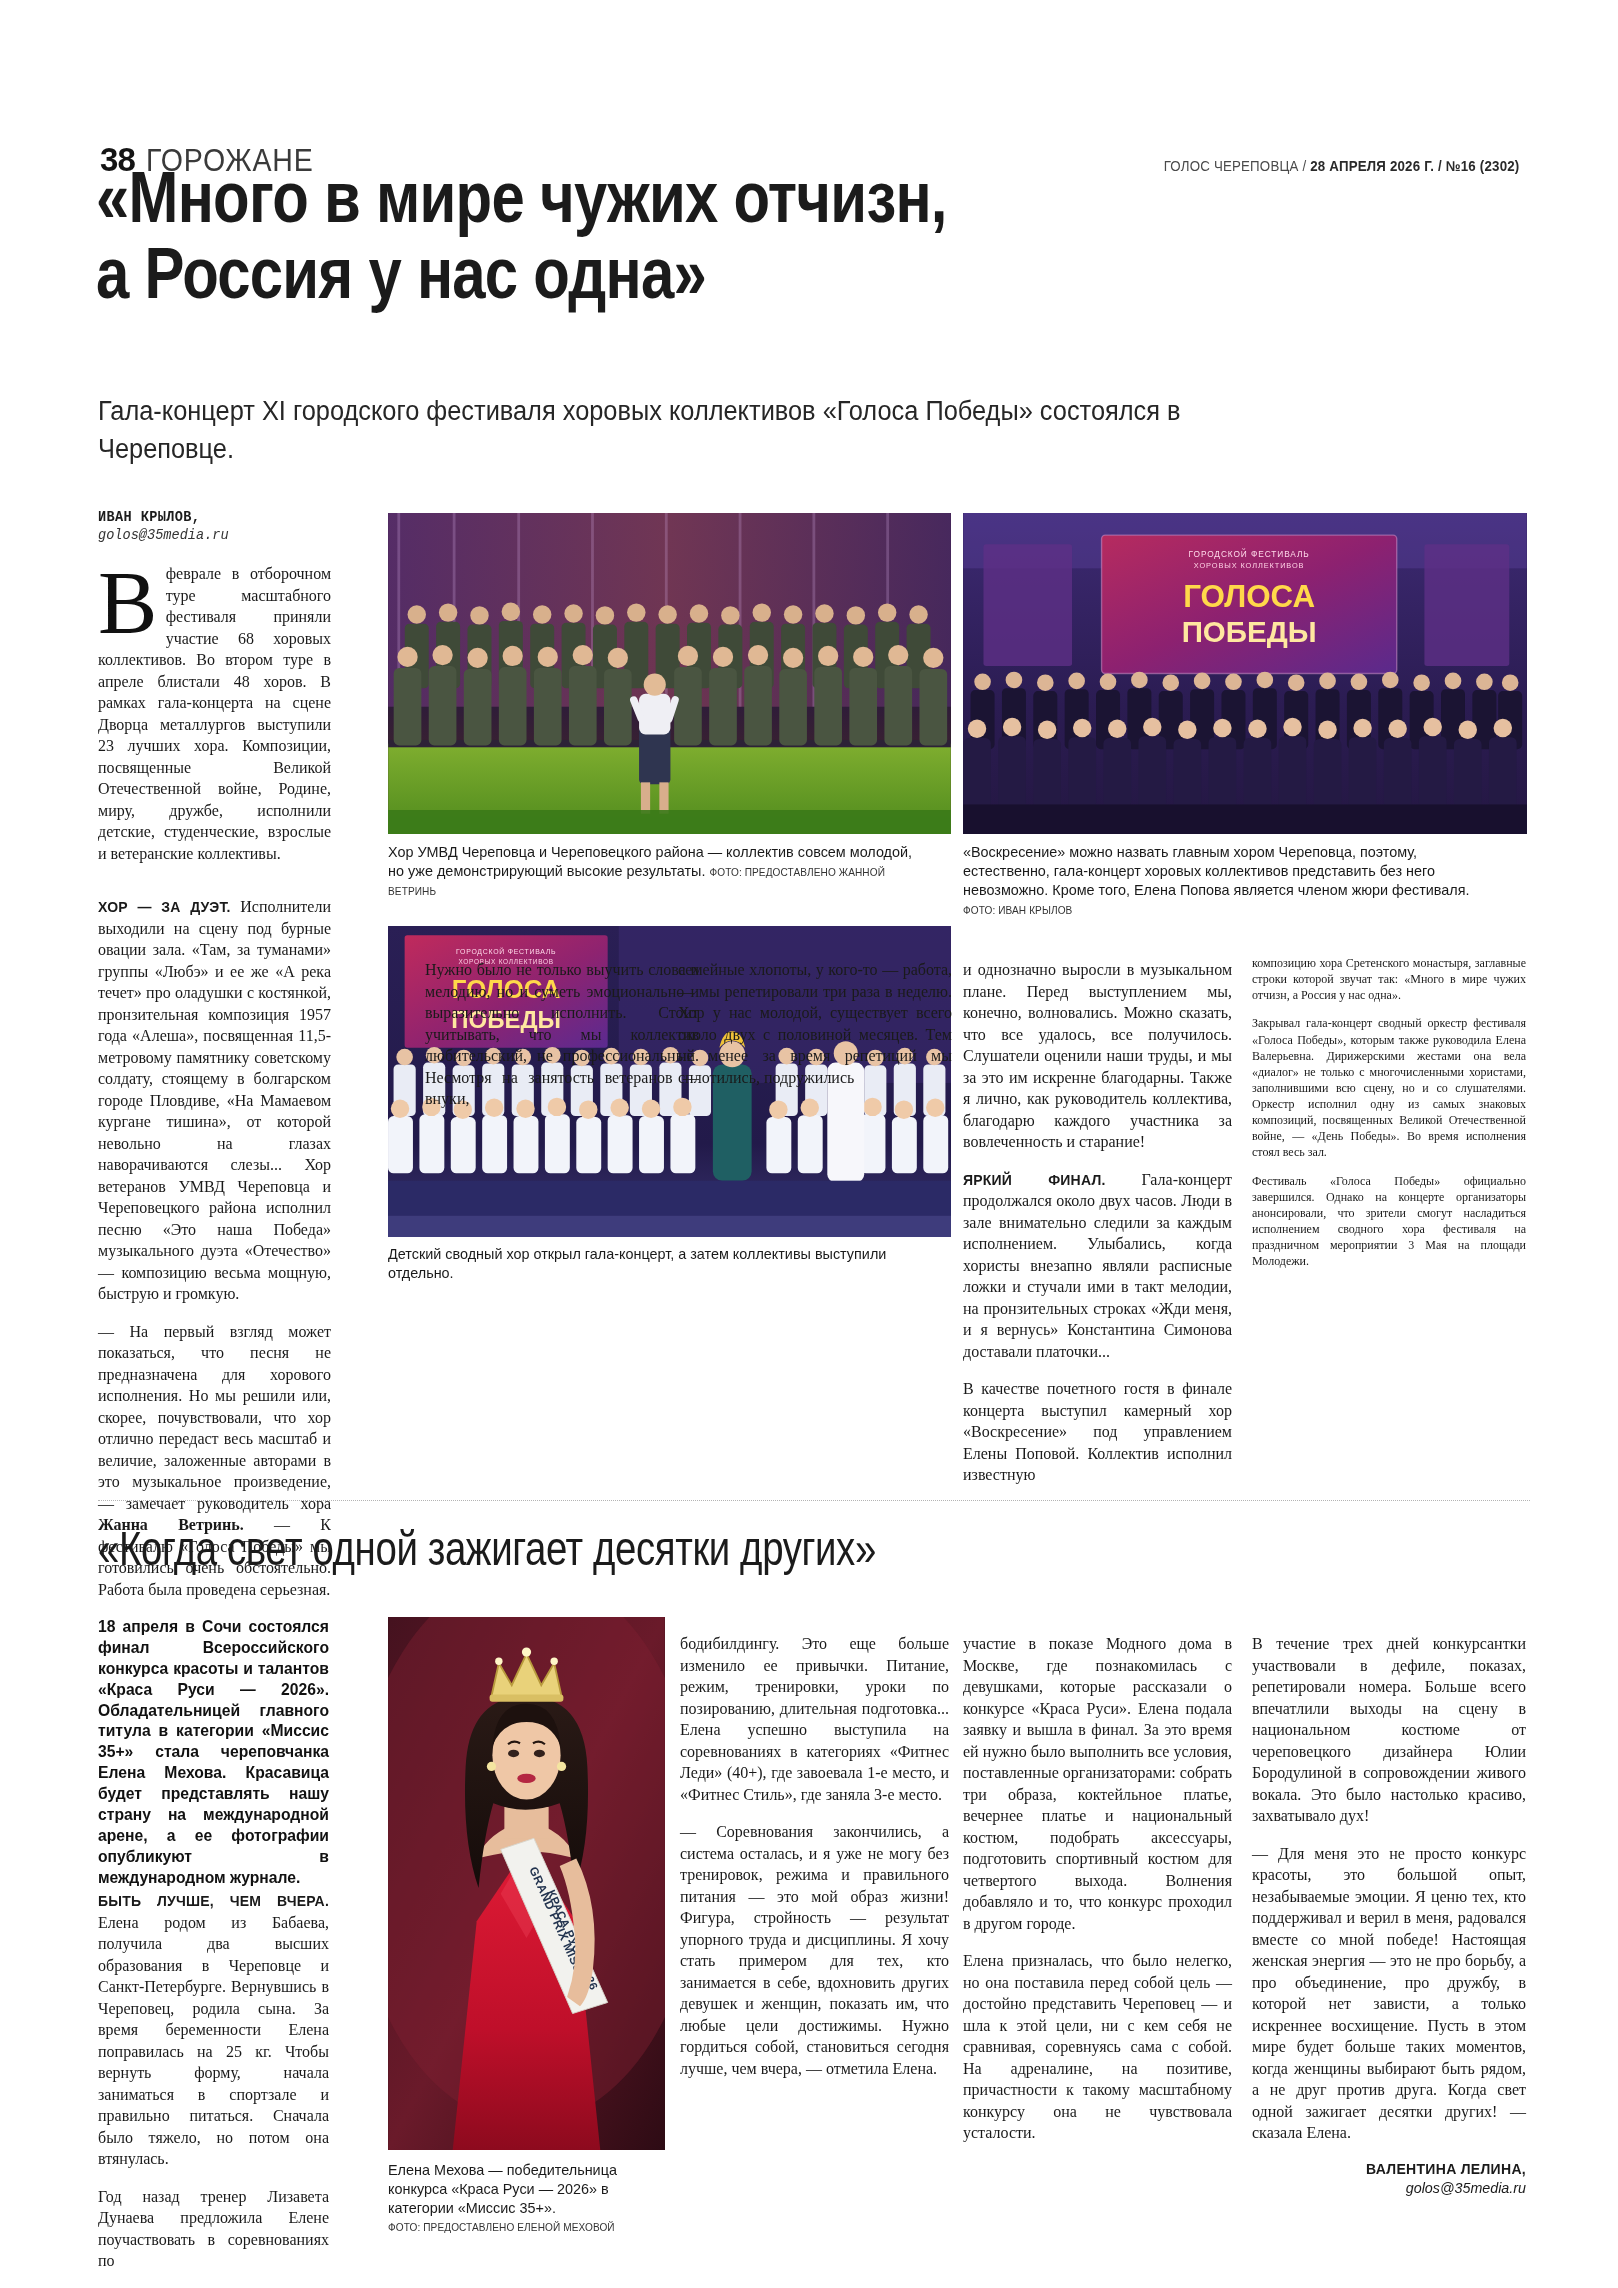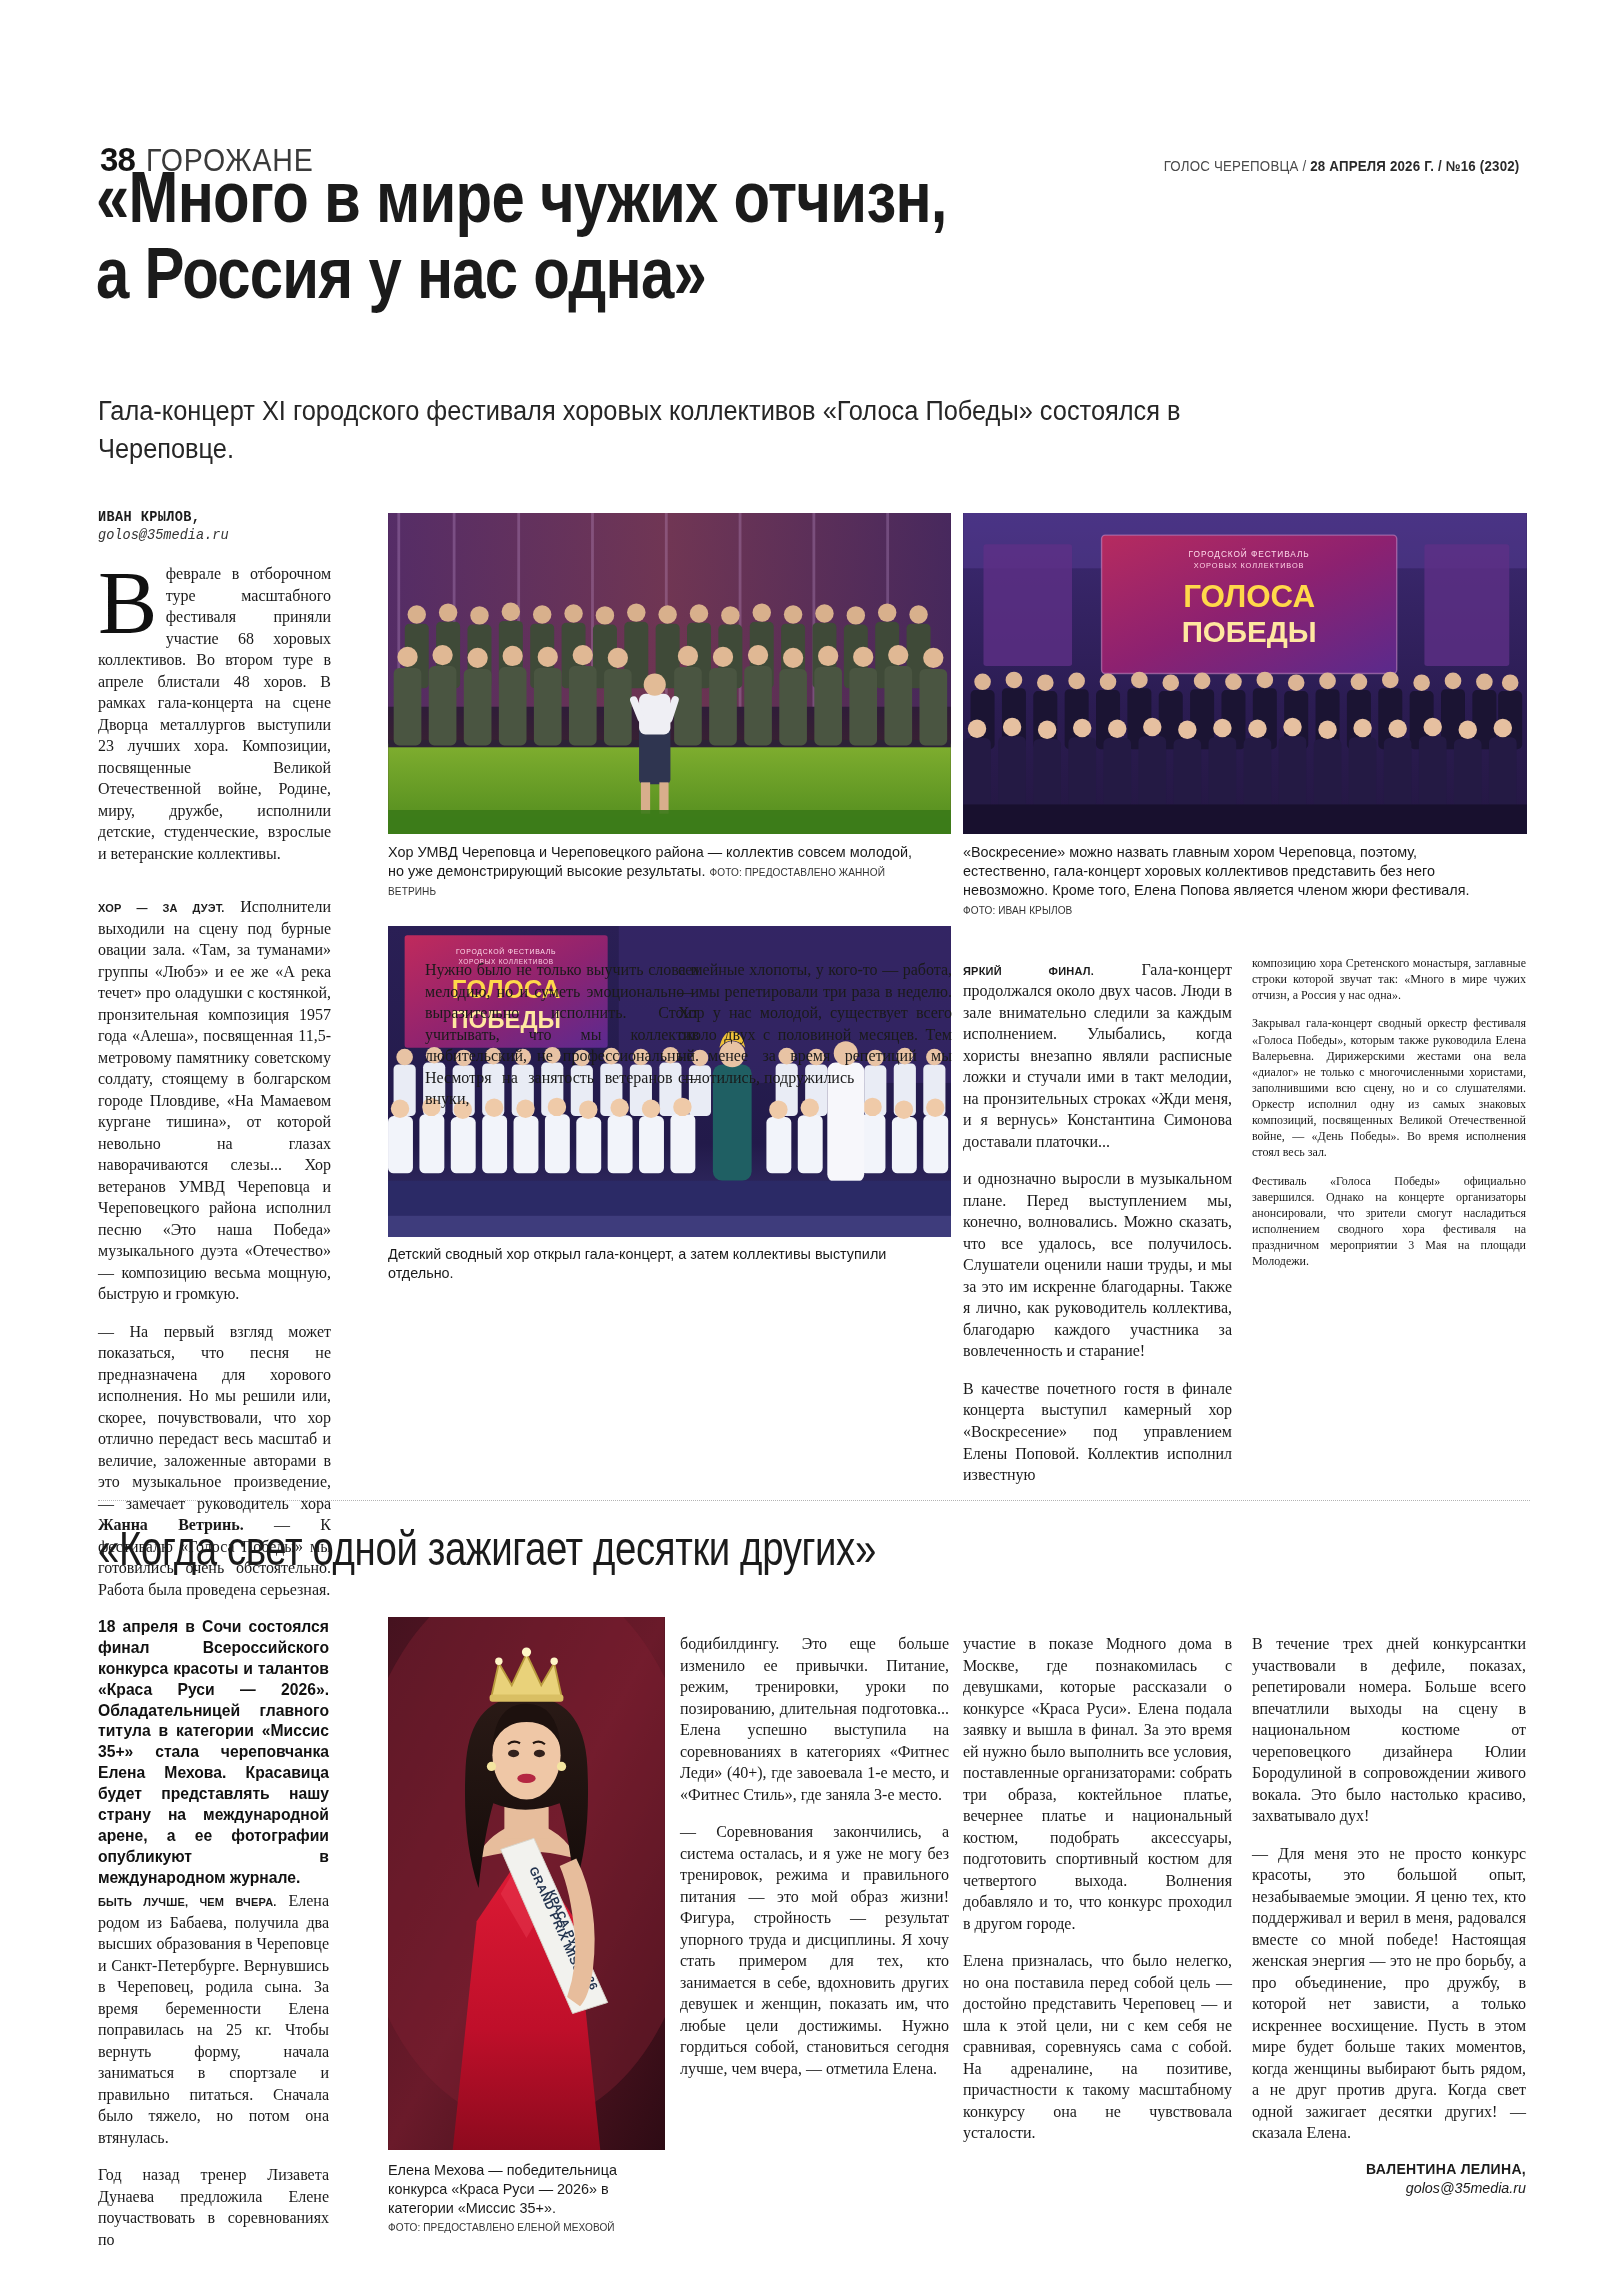--- a/index.html
+++ b/index.html
@@ -49,21 +49,21 @@
   }
   .headline div { white-space:nowrap; }
 
   .standfirst {
     position:absolute; left:98px; top:392px; width:1200px;
     font-family:"Liberation Sans", sans-serif;
     font-weight:300;
     font-size:27px; line-height:1.42; color:#262626;
     transform:scaleX(0.94); transform-origin:left top; width:1283px;
   }
-  .runin { font-family:"Liberation Sans", sans-serif; font-weight:bold; font-size:11px;
+  .runin { font-family:"Liberation Sans", sans-serif; font-weight:bold; font-size:14px;
            letter-spacing:0.2px; }
   .bold { font-weight:bold; }
 
   .byline {
     position:absolute; left:98px; top:509px; width:231px;
     font-family:Liberation Mono, monospace;
   }
   .byline .name { font-size:14.3px; font-weight:bold; letter-spacing:0.4px; color:#1c1c1c;
                   transform:scaleX(0.95); transform-origin:left; }
   .byline .mail { font-size:14.8px; font-style:italic; color:#333; margin-top:1.8px;
@@ -531,22 +531,22 @@
   <div class="cap cap3">Детский сводный хор открыл гала-концерт, а затем коллективы выступили отдельно.</div>
 
   <div class="c2-top">
     <p class="noind">Нужно было не только выучить слова и мелодию, но и суметь эмоционально и выразительно исполнить. Стоит учитывать, что мы коллектив любительский, не профессиональный. Несмотря на занятость ветеранов — внуки,</p>
   </div>
   <div class="c3-top">
     <p class="noind">семейные хлопоты, у кого-то — работа, — мы репетировали три раза в неделю. Хор у нас молодой, существует всего около двух с половиной месяцев. Тем не менее за время репетиций мы сплотились, подружились</p>
   </div>
 
   <div class="c4">
+    <p class="noind">и однозначно выросли в музыкальном плане. Перед выступлением мы, конечно, волновались. Можно сказать, что все удалось, все получилось. Слушатели оценили наши труды, и мы за это им искренне благодарны. Также я лично, как руководитель коллектива, благодарю каждого участника за вовлеченность и старание!</p>
     <p class="noind" style="margin-top:15.7px"><span class="runin">ЯРКИЙ ФИНАЛ.</span><span> Гала-концерт продолжался около двух часов. Люди в зале внимательно следили за каждым исполнением. Улыбались, когда хористы внезапно являли расписные ложки и стучали ими в такт мелодии, на пронзительных строках «Жди меня, и я вернусь» Константина Симонова доставали платочки...</span></p>
-    <p class="noind">и однозначно выросли в музыкальном плане. Перед выступлением мы, конечно, волновались. Можно сказать, что все удалось, все получилось. Слушатели оценили наши труды, и мы за это им искренне благодарны. Также я лично, как руководитель коллектива, благодарю каждого участника за вовлеченность и старание!</p>
     <p>В качестве почетного гостя в финале концерта выступил камерный хор «Воскресение» под управлением Елены Поповой. Коллектив исполнил известную</p>
   </div>
 
   <div class="c5">
     <p class="noind">композицию хора Сретенского монастыря, заглавные строки которой звучат так: «Много в мире чужих отчизн, а Россия у нас одна».</p>
     <p>Закрывал гала-концерт сводный оркестр фестиваля «Голоса Победы», которым также руководила Елена Валерьевна. Дирижерскими жестами она вела «диалог» не только с многочисленными хористами, заполнившими всю сцену, но и со слушателями. Оркестр исполнил одну из самых знаковых композиций, посвященных Великой Отечественной войне, — «День Победы». Во время исполнения стоял весь зал.</p>
     <p>Фестиваль «Голоса Победы» официально завершился. Однако на концерте организаторы анонсировали, что зрители смогут насладиться исполнением сводного хора фестиваля на праздничном мероприятии 3 Мая на площади Молодежи.</p>
   </div>
 
   <div class="divider"></div>

